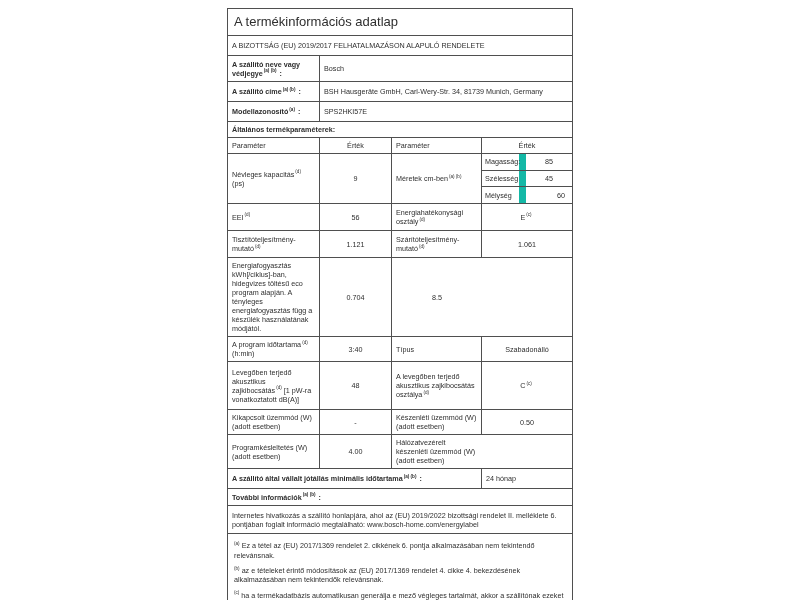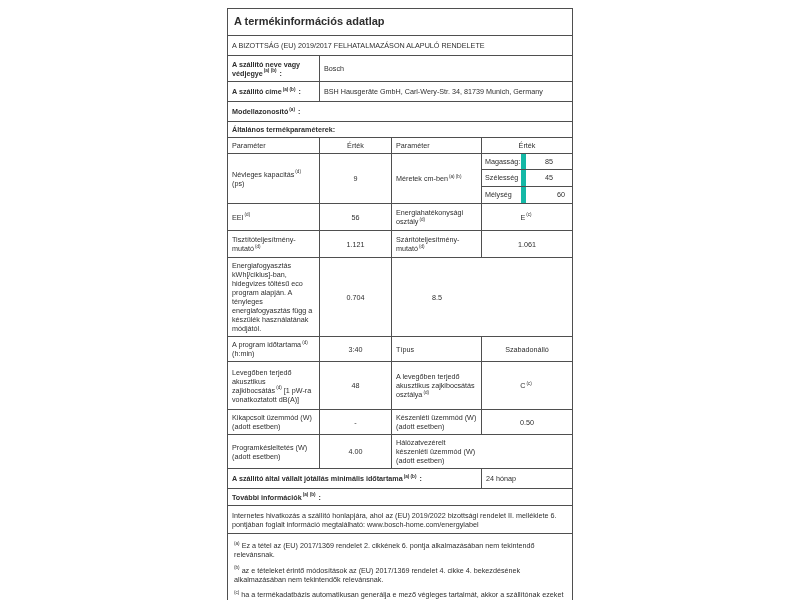--- a/index.html
+++ b/index.html
@@ -23,30 +23,30 @@
     display:flex;align-items:center;line-height:1.25;
   }
   .cell:last-child{border-right:none;}
   .lbl{justify-content:flex-start;text-align:left;}
   .val{justify-content:center;text-align:right;}
   .bold{font-weight:bold;}
   .in{display:block;}
   sup{font-size:4.6px;line-height:0;margin:0 2px 0 1px;white-space:nowrap;}
   .colon{margin-left:1px;}
   .title-row{min-height:27px;}
-  .title-cell{font-size:11px;font-weight:bold;padding:5px 6px;}
+  .title-cell{font-size:13px;font-weight:normal;padding:5px 6px;}
   .subtitle-row{min-height:20px;}
   .h26{min-height:26px;} .h20{min-height:20px;} .h16{min-height:16px;}
   .h15{min-height:15px;} .h50{min-height:50px;} .h27{min-height:27px;}
   .h67{min-height:67px;} .h21{min-height:21px;} .h48{min-height:48px;}
   .h25{min-height:25px;} .h17{min-height:17px;} .h28{min-height:28px;}
   .dims{padding:0;align-items:stretch;display:grid;grid-template-rows:1fr 1fr 1fr;}
   .dim-row{display:grid;grid-template-columns:44px 1fr;border-bottom:1px solid #4f4f4f;}
   .dim-row:last-child{border-bottom:none;gap:24px;}
-  .dim-k{border-right:5px solid #14b8a6;padding:2px 3px;display:flex;align-items:center;}
+  .dim-k{border-right:7px solid #14b8a6;padding:2px 3px;display:flex;align-items:center;}
   .dim-v{display:flex;align-items:center;justify-content:center;}
   .footnotes{display:block;padding:1px 6px 4px 6px;}
   .footnotes p{margin:6px 0;line-height:1.3;}
   .footnotes sup{margin:0 2px 0 0;}
 </style>
 </head>
 <body>
 
 <div class="sheet">
 
@@ -69,20 +69,21 @@
     <div class="cell lbl bold">
       <div class="in"><span>A szállító címe</span><sup>(a) (b)</sup><span class="colon">:</span></div>
     </div>
     <div class="cell lbl">BSH Hausgeräte GmbH, Carl-Wery-Str. 34, 81739 Munich, Germany</div>
   </div>
 
   <div class="row g2a h20">
     <div class="cell lbl bold">
       <div class="in"><span>Modellazonosító</span><sup>(a)</sup><span class="colon">:</span></div>
     </div>
+    <div class="cell lbl">SPS2HKI57E</div>
   </div>
 
   <div class="row g1 h16">
     <div class="cell lbl bold">Általános termékparaméterek:</div>
   </div>
 
   <div class="row g4 h15">
     <div class="cell lbl">Paraméter</div>
     <div class="cell val">Érték</div>
     <div class="cell lbl">Paraméter</div>

